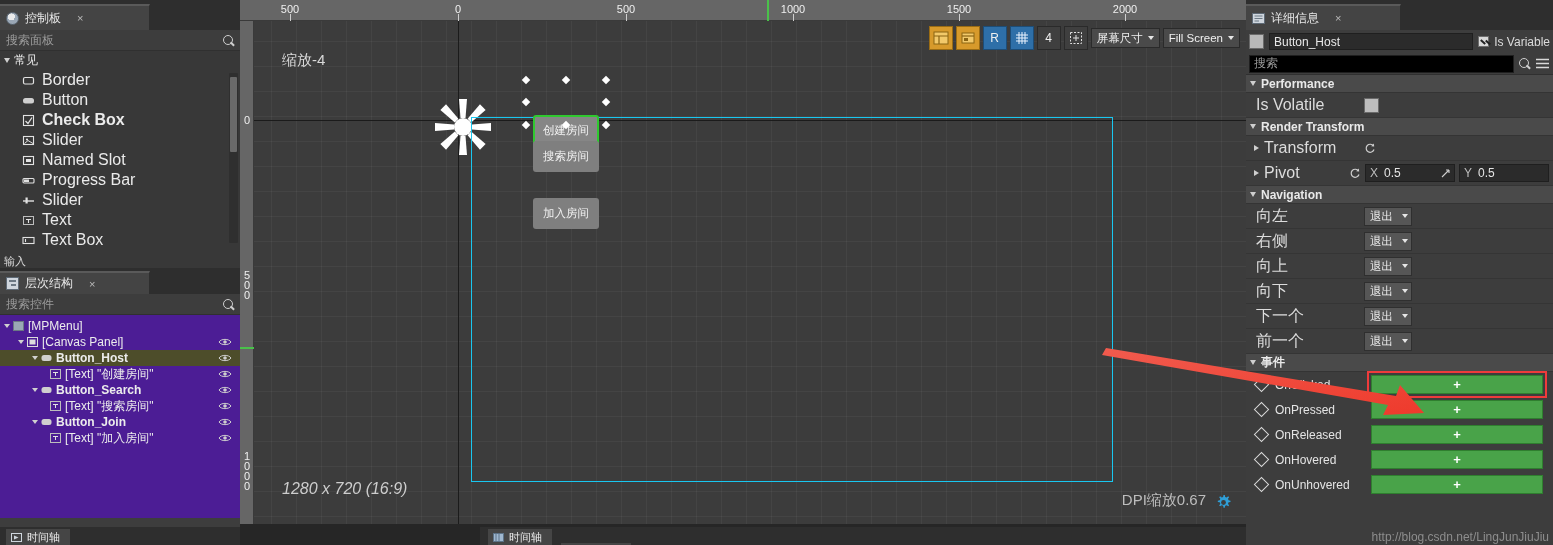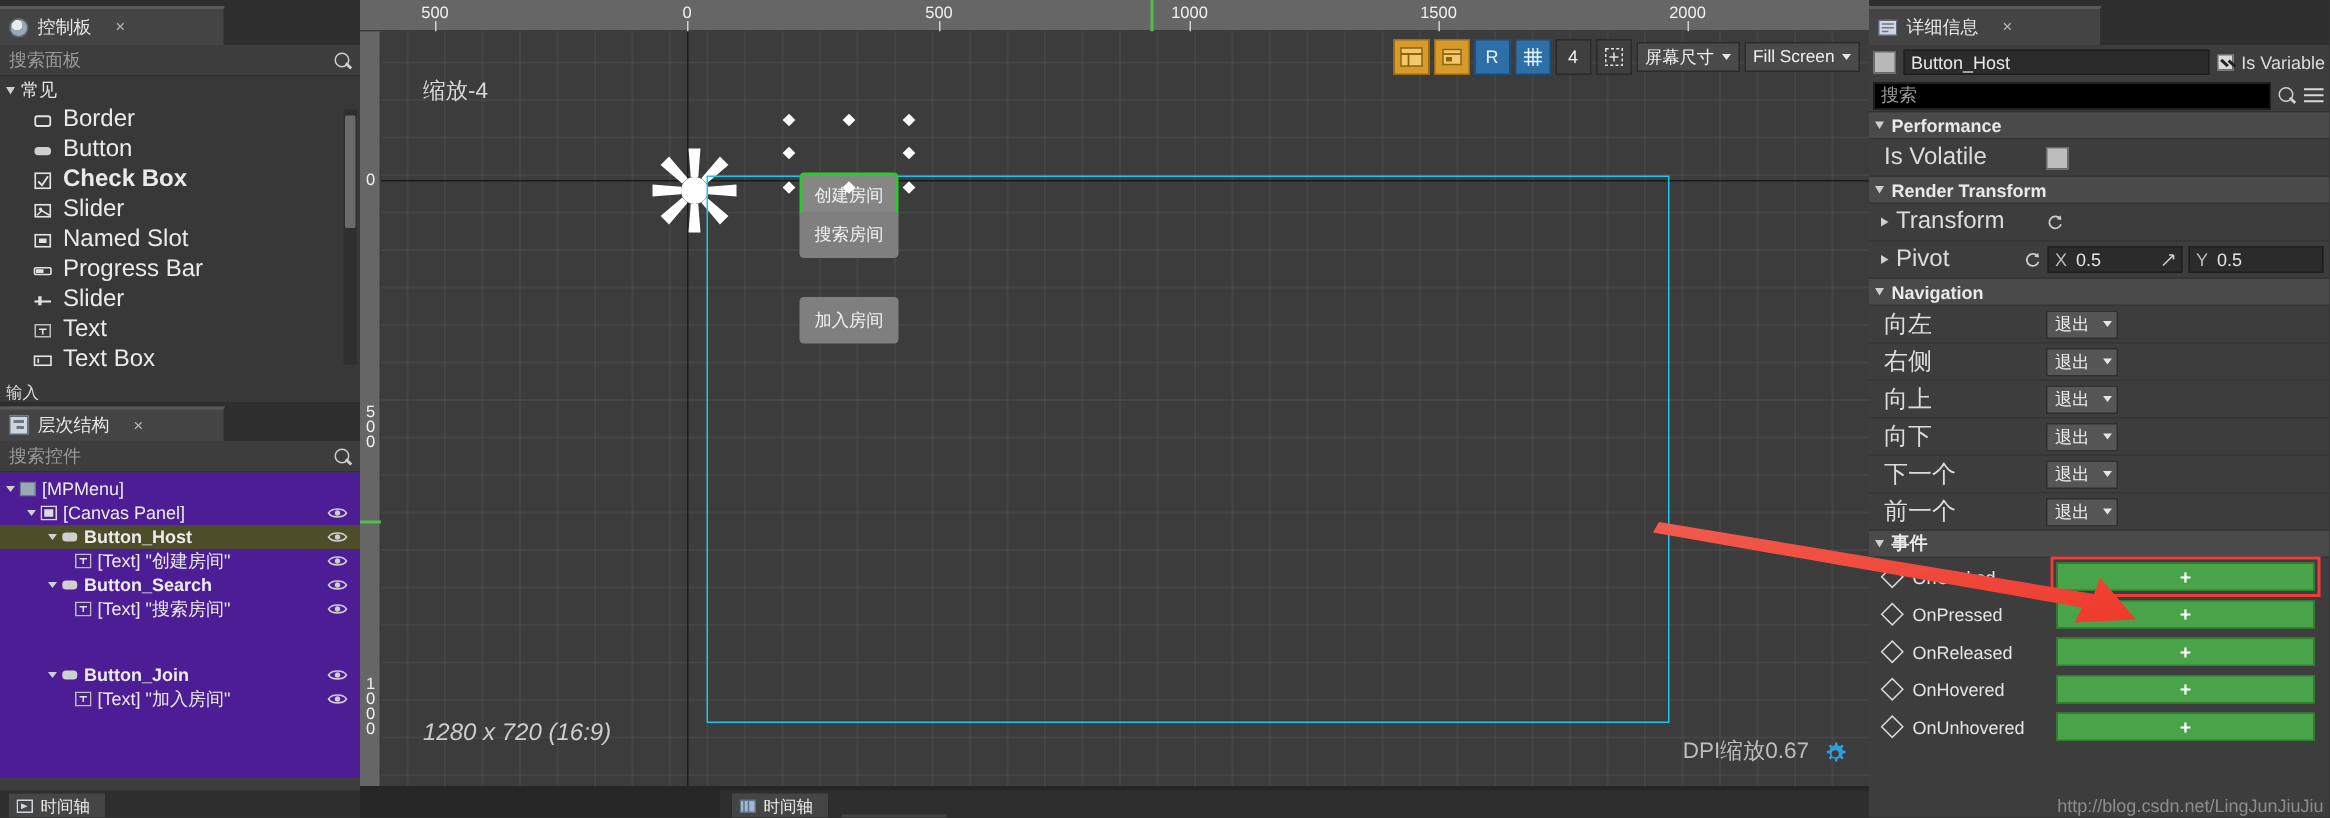--- a/index.html
+++ b/index.html
@@ -414,21 +414,21 @@
             <rect x="0.5" y="0.5" width="10" height="9" fill="none" stroke="#bdbdbd"></rect>
             <path d="M3 3.5 H8 M5.5 3.5 V7" stroke="#e2e2e2" stroke-width="1"></path>
           </svg>
         <span class="lbl">[Text] "搜索房间"</span>
         <svg class="eye" viewBox="0 0 14 12">
             <path d="M1 6 C3.2 2.5 10.8 2.5 13 6 C10.8 9.5 3.2 9.5 1 6 Z" fill="none" stroke="#cfcfcf" stroke-width="1"></path>
             <circle cx="7" cy="6" r="1.8" fill="#cfcfcf"></circle>
           </svg>
       </div>
 
-      <div class="trow" style="padding-left:32px;margin-top:28px;">
+      <div class="trow" style="padding-left:32px;">
         <span class="arrow"></span>
         <svg class="nodeicon" viewBox="0 0 11 10">
             <rect x="0.5" y="2" width="10" height="6" rx="2.5" fill="#cfcfcf"></rect>
           </svg>
         <span class="lbl bold">Button_Join</span>
         <svg class="eye" viewBox="0 0 14 12">
             <path d="M1 6 C3.2 2.5 10.8 2.5 13 6 C10.8 9.5 3.2 9.5 1 6 Z" fill="none" stroke="#cfcfcf" stroke-width="1"></path>
             <circle cx="7" cy="6" r="1.8" fill="#cfcfcf"></circle>
           </svg>
       </div>

